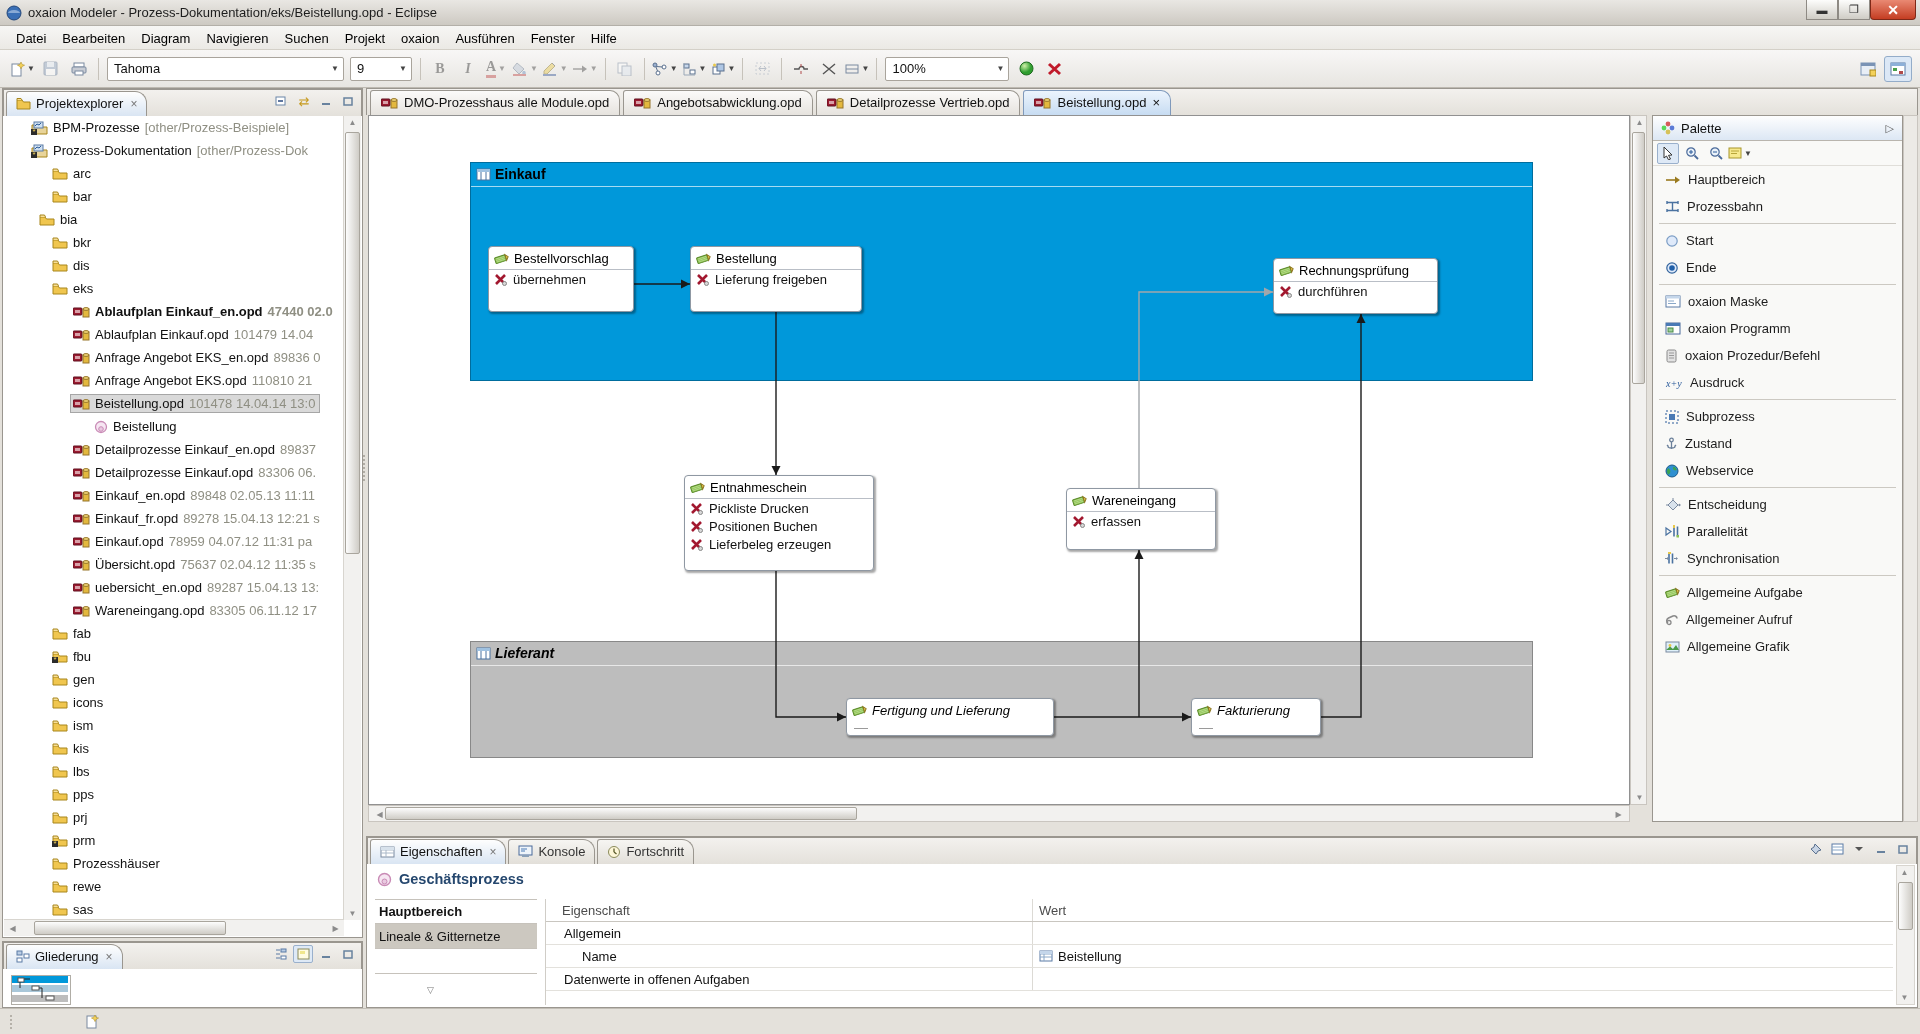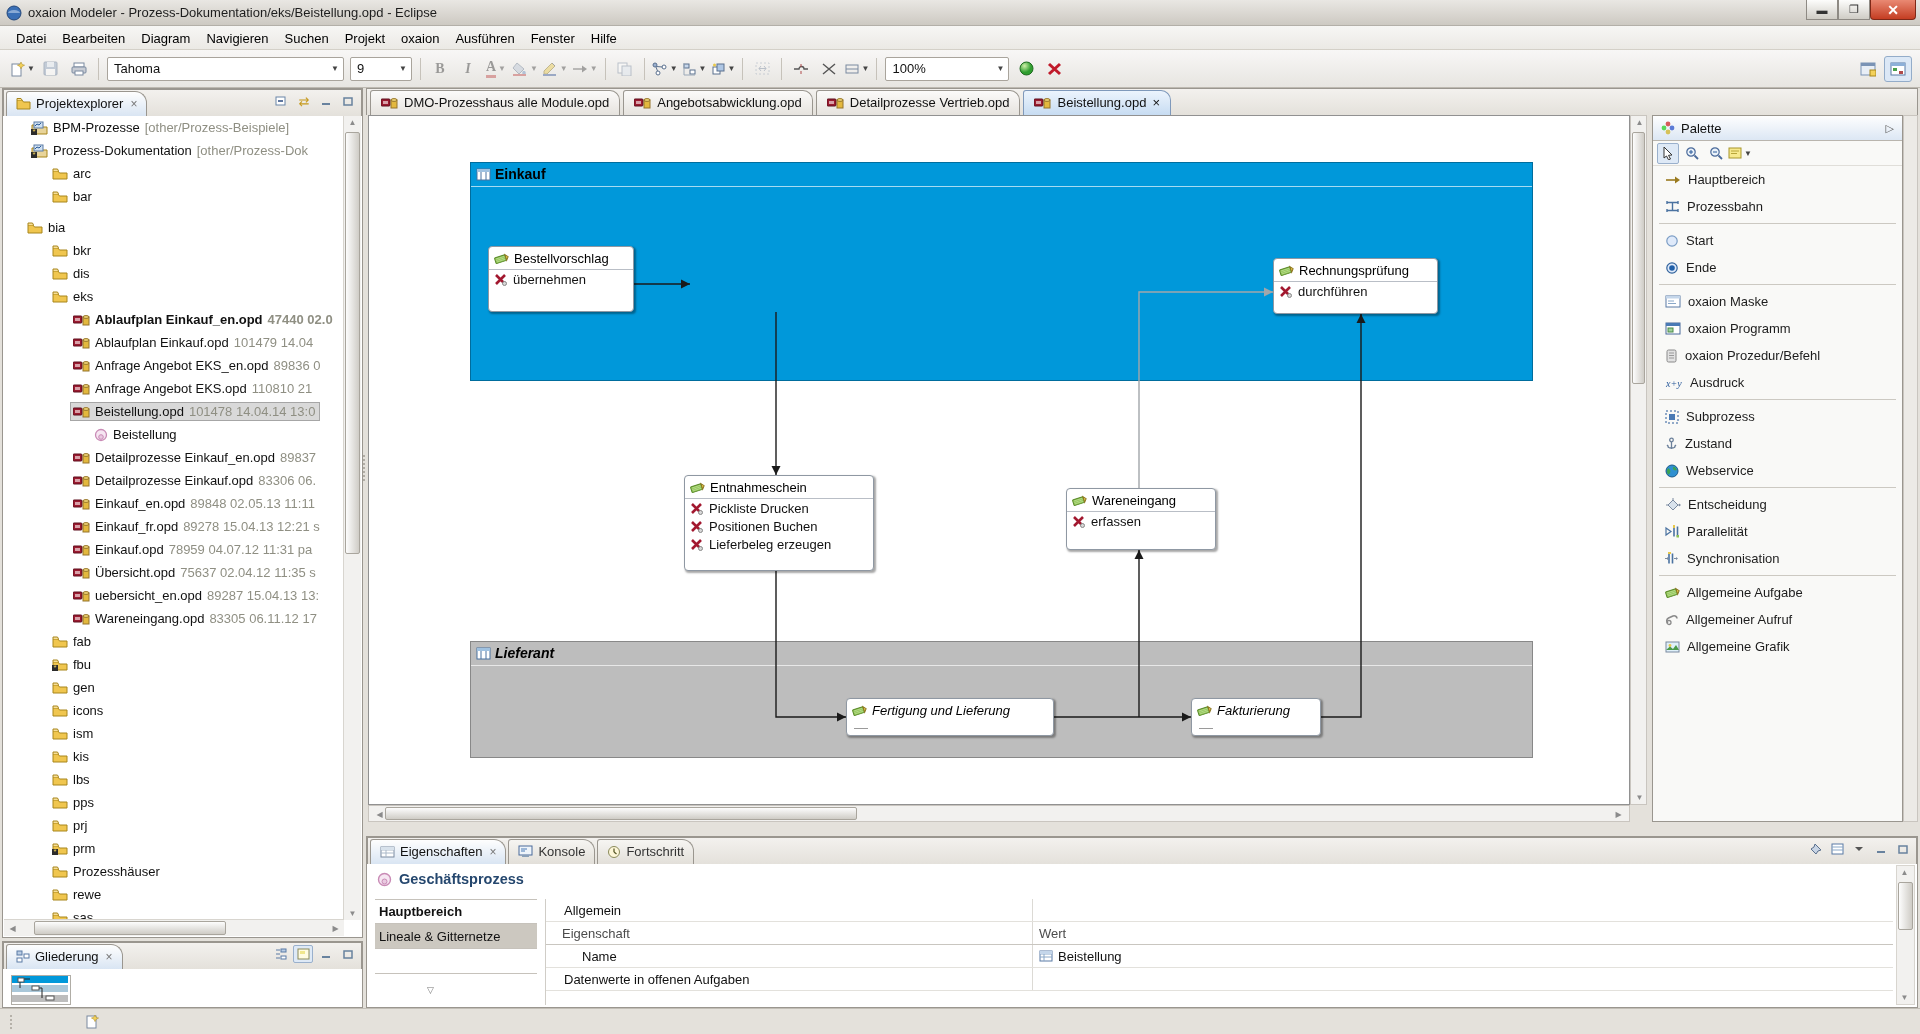--- a/index.html
+++ b/index.html
@@ -420,21 +420,21 @@
         <span class="inner">
           <span class="icn">
             <svg width="16" height="13">
               <path d="M1 4h5l1.5 2H15v6H1z" fill="#f0c64f" stroke="#a8861c"></path>
               <path d="M1 4V2h4.5l1 2" fill="#f7df9a" stroke="#a8861c"></path>
             </svg>
           </span>
           <span class="lbl">bar</span>
         </span>
       </div>
-      <div class="trow" style="padding-left: 20px; margin-top: 8px;">
+      <div class="trow" style="padding-left: 32px;">
         <span class="inner">
           <span class="icn">
             <svg width="16" height="13">
               <path d="M1 4h5l1.5 2H15v6H1z" fill="#f0c64f" stroke="#a8861c"></path>
               <path d="M1 4V2h4.5l1 2" fill="#f7df9a" stroke="#a8861c"></path>
             </svg>
           </span>
           <span class="lbl">bia</span>
         </span>
       </div>
@@ -925,20 +925,43 @@
         <span>Bestellvorschlag</span>
       </div>
       <div class="act">
         <span class="icn">
           <svg width="14" height="12">
             <path d="M2 1l9 9M11 1L2 10" stroke="#a2182f" stroke-width="2.6"></path>
             <circle cx="10.5" cy="9.5" r="2" fill="#d8d8d8" stroke="#888"></circle>
           </svg>
         </span>
         <span>übernehmen</span>
+      </div>
+    </div>
+    <div class="task hasact" style="left: 321px; top: 130px; width: 172px; height: 66px;">
+      <div class="thd">
+        <span class="icn">
+          <svg width="15" height="13">
+            <g transform="rotate(-18 7 7)">
+              <rect x="1" y="4" width="11" height="6" rx="1" fill="#8cc152" stroke="#5a8a2a"></rect>
+              <path d="M2 5.5h9M2 7h9M2 8.5h9" stroke="#b9dd8e" stroke-width=".8"></path>
+              <path d="M12 4l2.5 3-2.5 3z" fill="#e8c84a" stroke="#8a7520"></path>
+            </g>
+          </svg>
+        </span>
+        <span>Bestellung</span>
+      </div>
+      <div class="act">
+        <span class="icn">
+          <svg width="14" height="12">
+            <path d="M2 1l9 9M11 1L2 10" stroke="#a2182f" stroke-width="2.6"></path>
+            <circle cx="10.5" cy="9.5" r="2" fill="#d8d8d8" stroke="#888"></circle>
+          </svg>
+        </span>
+        <span>Lieferung freigeben</span>
       </div>
     </div>
     <div class="task hasact" style="left: 904px; top: 142px; width: 165px; height: 56px;">
       <div class="thd">
         <span class="icn">
           <svg width="15" height="13">
             <g transform="rotate(-18 7 7)">
               <rect x="1" y="4" width="11" height="6" rx="1" fill="#8cc152" stroke="#5a8a2a"></rect>
               <path d="M2 5.5h9M2 7h9M2 8.5h9" stroke="#b9dd8e" stroke-width=".8"></path>
               <path d="M12 4l2.5 3-2.5 3z" fill="#e8c84a" stroke="#8a7520"></path>
@@ -1354,27 +1377,27 @@
     </span>
     <span>Geschäftsprozess</span>
   </div>
   <div id="props-nav">
       <div class="pnav b">Hauptbereich</div>
       <div class="pnav sel">Lineale &amp; Gitternetze</div>
       <div class="pnav"></div>
     </div>
   <span id="pnav-exp">▽</span>
   <div id="ptable">
+      <div class="prow hdr">
+        <div class="c1">Eigenschaft</div>
+        <div class="c2">Wert</div>
+      </div>
       <div class="prow">
         <div class="c1" style="padding-left: 18px;">Allgemein</div>
         <div class="c2"></div>
-      </div>
-      <div class="prow hdr">
-        <div class="c1">Eigenschaft</div>
-        <div class="c2">Wert</div>
       </div>
       <div class="prow">
         <div class="c1" style="padding-left: 36px; text-align: center;">Name</div>
         <div class="c2">
           <span class="icn">
             <svg width="14" height="12">
               <rect x="1" y="1" width="12" height="10" fill="#fff" stroke="#5a7ba5"></rect>
               <path d="M1 4h12M5 1v10M1 7h12" stroke="#8aa8c8"></path>
               <rect x="1" y="1" width="12" height="3" fill="#c4d6ea"></rect>
             </svg>

